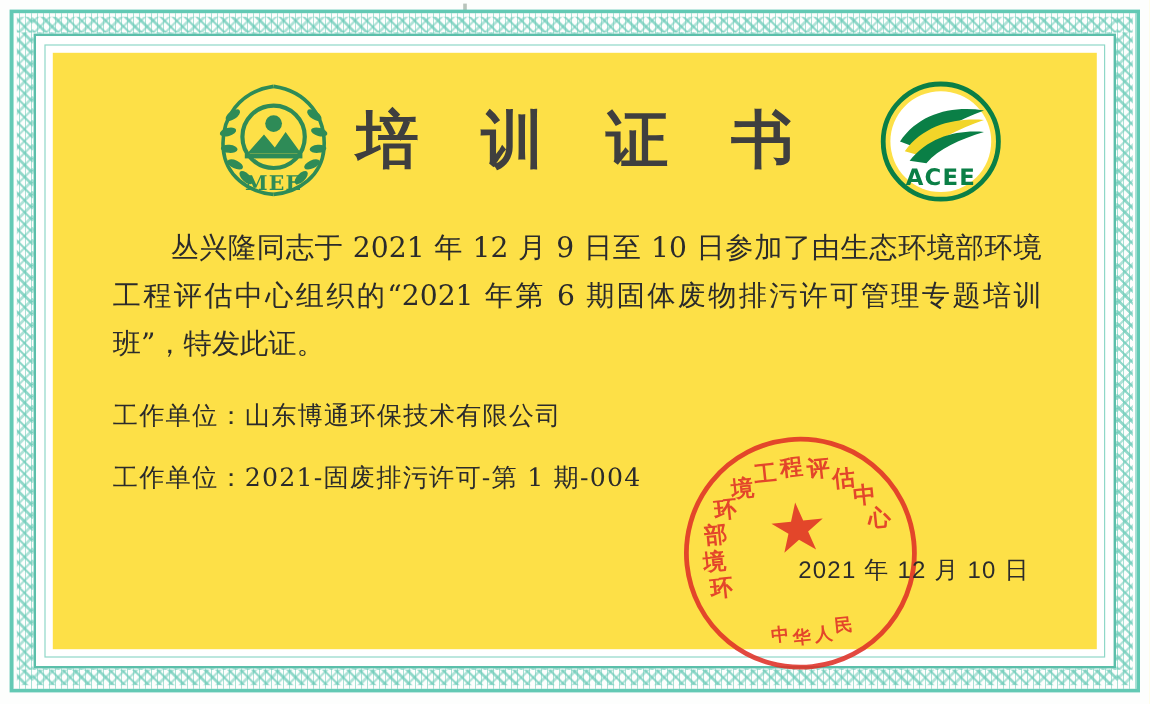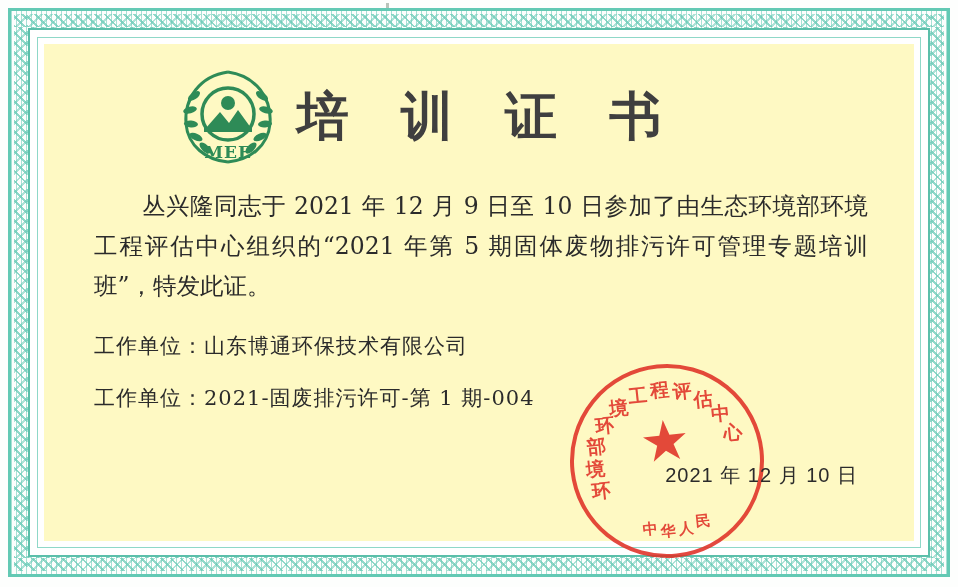--- a/index.html
+++ b/index.html
@@ -75,21 +75,21 @@
     bottom: 39px;
     border: 1px solid #8fd8c8;
     box-sizing: border-box;
   }
   .inner-page {
     position: absolute;
     left: 44px;
     top: 44px;
     right: 44px;
     bottom: 46px;
-    background: #fef9c3;
+    background: #fde047;
     box-sizing: border-box;
   }
 
   
   .header {
     position: absolute;
     left: 0;
     top: 10px;
     width: 100%;
     height: 120px;
@@ -263,24 +263,36 @@
           <circle cx="54" cy="52" r="26" fill="none" stroke="#2e8b57" stroke-width="3.5"></circle>
           <circle cx="54" cy="41" r="7" fill="#2e8b57"></circle>
           <path d="M32 66 L46 50 L55 61 L64 48 L77 66 Z" fill="#2e8b57"></path>
           <rect x="30" y="66" width="48" height="4" fill="#2e8b57"></rect>
           <text x="54" y="96" font-family="DejaVu Serif, serif" font-size="17" font-weight="bold" fill="#2e8b57" text-anchor="middle" letter-spacing="1">MEE</text>
         </svg>
       </div>
 
       <div class="cert-title">培 训 证 书</div>
 
+      <div class="acee-logo">
+        <svg viewBox="0 0 104 104" width="104" height="104" aria-hidden="true">
+          <circle cx="52" cy="52" r="48" fill="none" stroke="#0a7f46" stroke-width="4"></circle>
+          <circle cx="52" cy="52" r="42" fill="#ffffff"></circle>
+          <g>
+            <path d="M18 52 C34 28 62 22 88 26 C66 34 48 44 34 58 Z" fill="#0a7f46"></path>
+            <path d="M22 60 C38 38 64 32 88 34 C66 42 48 50 36 64 Z" fill="#f2d529"></path>
+            <path d="M26 68 C42 48 66 42 88 44 C68 50 50 58 40 70 Z" fill="#0a7f46"></path>
+          </g>
+          <text x="52" y="88" font-family="DejaVu Sans, sans-serif" font-size="19" font-weight="bold" fill="#0a7f46" text-anchor="middle" letter-spacing="1">ACEE</text>
+        </svg>
+      </div>
     </div>
 
     <div class="body-text">
-      <p class="para">丛兴隆同志于 2021 年 12 月 9 日至 10 日参加了由生态环境部环境工程评估中心组织的“2021 年第 5 期固体废物排污许可管理专题培训班”，特发此证。</p>
+      <p class="para">丛兴隆同志于 2021 年 12 月 9 日至 10 日参加了由生态环境部环境工程评估中心组织的“2021 年第 6 期固体废物排污许可管理专题培训班”，特发此证。</p>
     </div>
 
     <div class="field-line field-unit">
       <span>工作单位：</span><span>山东博通环保技术有限公司</span>
     </div>
 
     <div class="field-line field-number">
       <span>工作单位：</span><span>2021-固废排污许可-第 1 期-004</span>
     </div>
 

